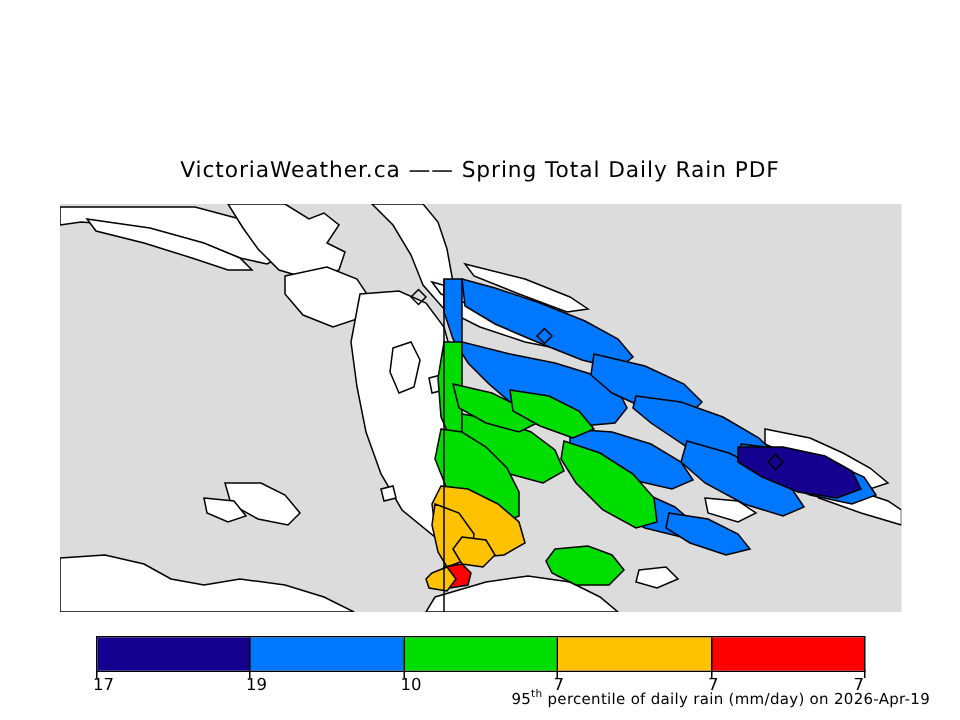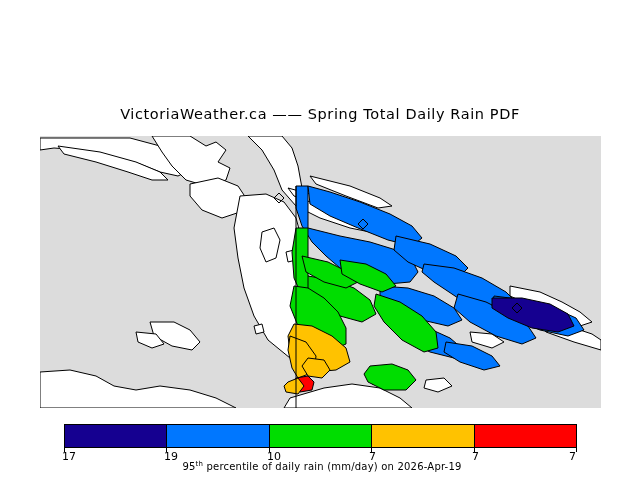--- a/index.html
+++ b/index.html
@@ -104,24 +104,24 @@
     position: absolute;
     top: 3px;
     font-family: "DejaVu Sans", sans-serif;
     font-size: 11px;
     color: #000000;
     white-space: nowrap;
   }
 
   .cb-caption {
     position: absolute;
-    left: 12px;
+    left: 0;
     top: 461px;
     width: 620px;
-    text-align: center;
+    text-align: right;
     font-family: "DejaVu Sans", sans-serif;
     font-size: 10px;
     letter-spacing: 0.2px;
     color: #000000;
     white-space: nowrap;
   }
   .cb-caption sup {
     font-size: 7px;
     vertical-align: super;
     line-height: 0;

